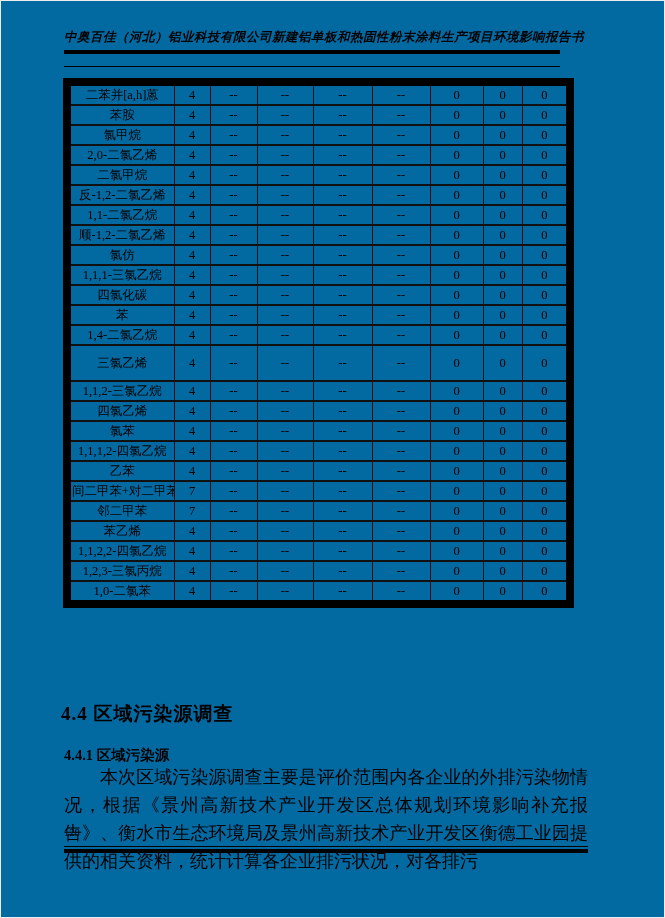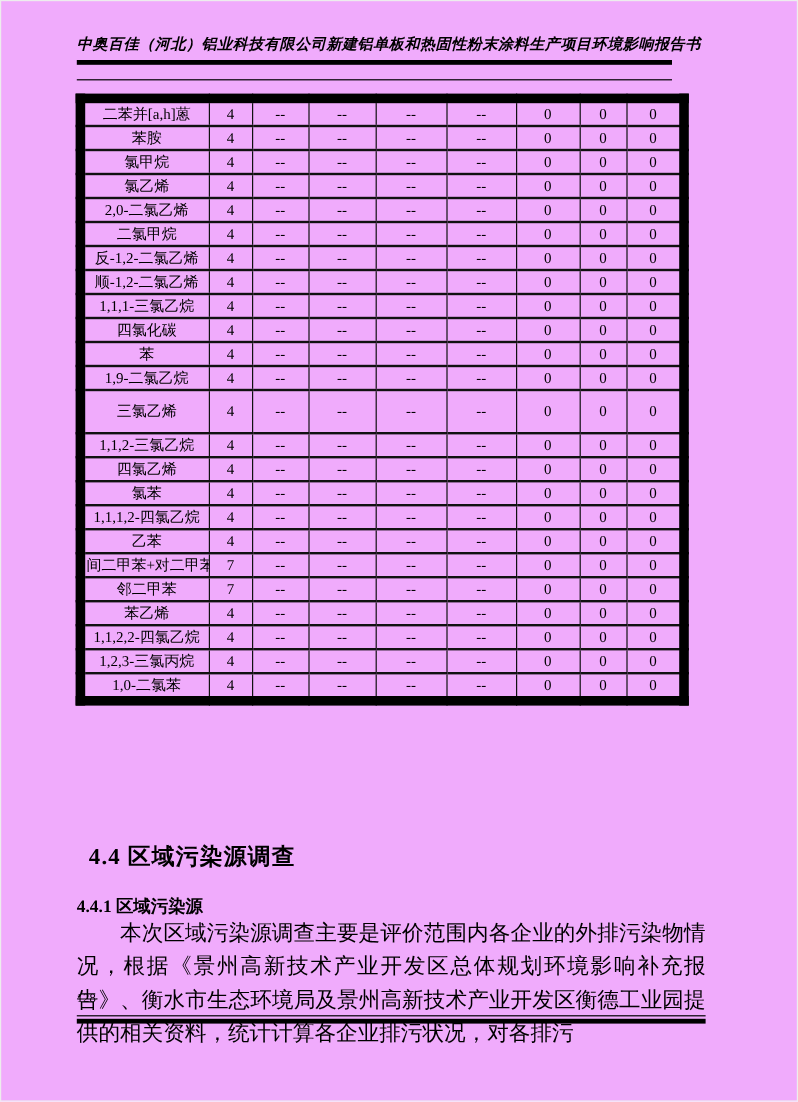--- a/index.html
+++ b/index.html
@@ -1,20 +1,20 @@
 <!DOCTYPE html>
 <html><head>
 <meta charset="utf-8">
 <style>
   html, body { margin: 0; padding: 0; background: #ffffff; }
   .page {
     position: relative;
     width: 665px;
     height: 918px;
-    background: #f0abfc;
+    background: #0369a1;
     overflow: hidden;
     font-family: "Liberation Serif", "DejaVu Serif", serif;
     color: #000;
     box-sizing: border-box;
     border: 1px solid #ededed;
   }
   .header-title {
     position: absolute;
     top: 28px; left: 63px; width: 496px;
     text-align: center;
@@ -47,21 +47,21 @@
     vertical-align: middle;
     font-size: 12.5px;
     line-height: 1;
     overflow: hidden;
     white-space: nowrap;
   }
   .data-table tr.tall td { height: 34px; }
 
   .heading {
     position: absolute;
-    top: 700px; left: 73px;
+    top: 700px; left: 60px;
     margin: 0;
     font-size: 19px;
     font-weight: bold;
     letter-spacing: 1px;
   }
   .subheading {
     position: absolute;
     top: 745px; left: 63px;
     margin: 0;
     font-size: 14.5px;
@@ -135,31 +135,20 @@
           <td>4</td>
           <td>--</td>
           <td>--</td>
           <td>--</td>
           <td>--</td>
           <td>0</td>
           <td>0</td>
           <td>0</td>
         </tr>
         <tr>
-          <td>氯乙烯</td>
-          <td>4</td>
-          <td>--</td>
-          <td>--</td>
-          <td>--</td>
-          <td>--</td>
-          <td>0</td>
-          <td>0</td>
-          <td>0</td>
-        </tr>
-        <tr>
           <td>2,0-二氯乙烯</td>
           <td>4</td>
           <td>--</td>
           <td>--</td>
           <td>--</td>
           <td>--</td>
           <td>0</td>
           <td>0</td>
           <td>0</td>
         </tr>
@@ -179,31 +168,53 @@
           <td>4</td>
           <td>--</td>
           <td>--</td>
           <td>--</td>
           <td>--</td>
           <td>0</td>
           <td>0</td>
           <td>0</td>
         </tr>
         <tr>
+          <td>1,1-二氯乙烷</td>
+          <td>4</td>
+          <td>--</td>
+          <td>--</td>
+          <td>--</td>
+          <td>--</td>
+          <td>0</td>
+          <td>0</td>
+          <td>0</td>
+        </tr>
+        <tr>
           <td>顺-1,2-二氯乙烯</td>
           <td>4</td>
           <td>--</td>
           <td>--</td>
           <td>--</td>
           <td>--</td>
           <td>0</td>
           <td>0</td>
           <td>0</td>
         </tr>
         <tr>
+          <td>氯仿</td>
+          <td>4</td>
+          <td>--</td>
+          <td>--</td>
+          <td>--</td>
+          <td>--</td>
+          <td>0</td>
+          <td>0</td>
+          <td>0</td>
+        </tr>
+        <tr>
           <td>1,1,1-三氯乙烷</td>
           <td>4</td>
           <td>--</td>
           <td>--</td>
           <td>--</td>
           <td>--</td>
           <td>0</td>
           <td>0</td>
           <td>0</td>
         </tr>
@@ -223,21 +234,21 @@
           <td>4</td>
           <td>--</td>
           <td>--</td>
           <td>--</td>
           <td>--</td>
           <td>0</td>
           <td>0</td>
           <td>0</td>
         </tr>
         <tr>
-          <td>1,9-二氯乙烷</td>
+          <td>1,4-二氯乙烷</td>
           <td>4</td>
           <td>--</td>
           <td>--</td>
           <td>--</td>
           <td>--</td>
           <td>0</td>
           <td>0</td>
           <td>0</td>
         </tr>
         <tr class="tall">

